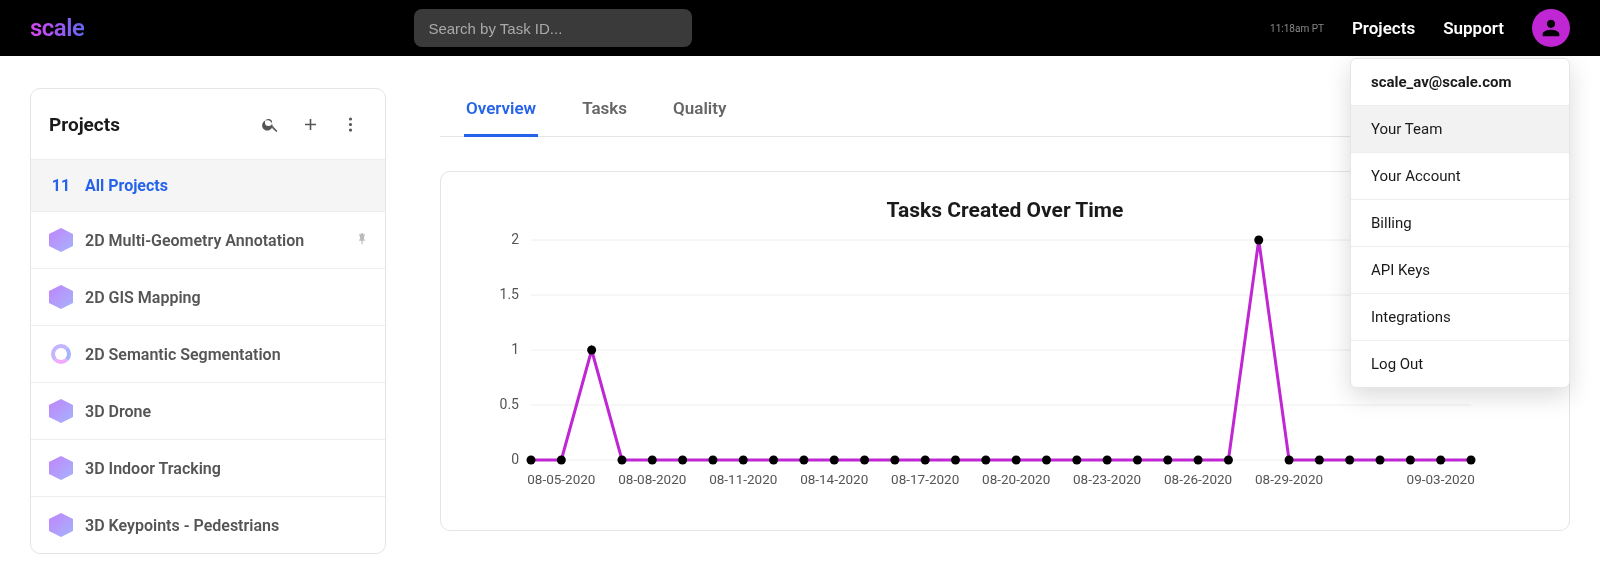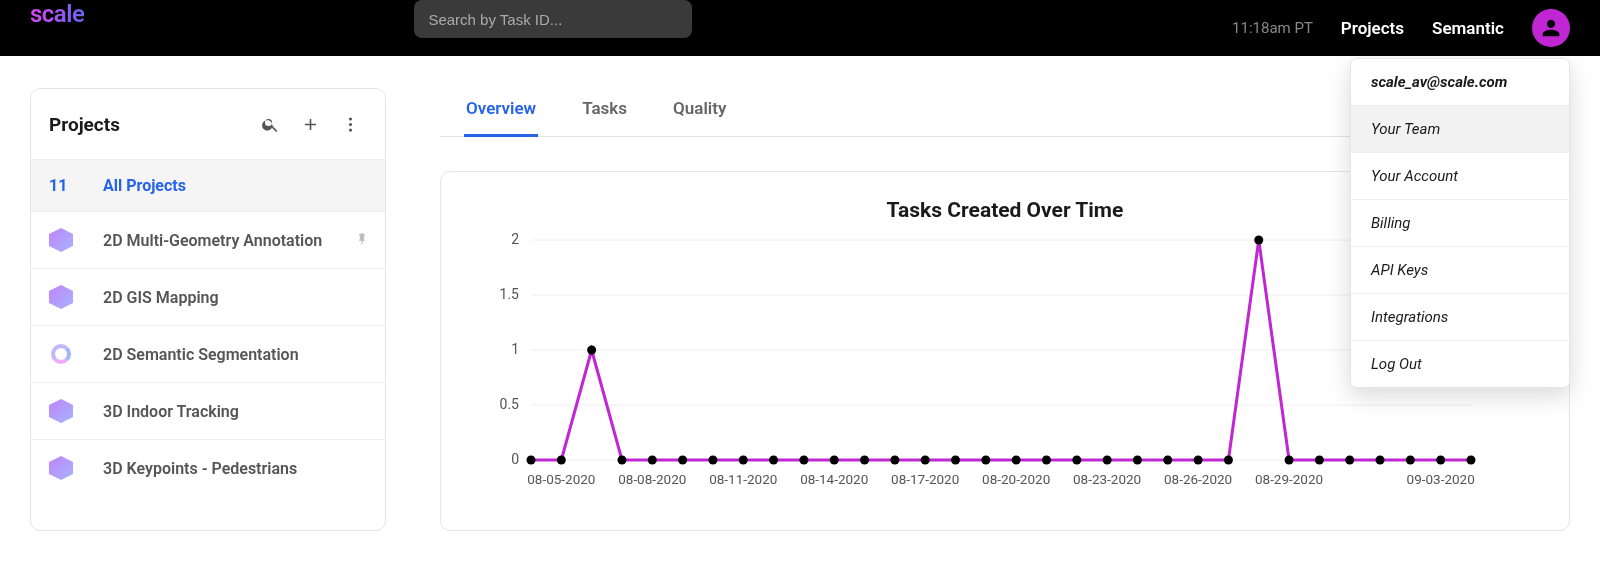--- a/index.html
+++ b/index.html
@@ -9,20 +9,21 @@
     width: 1600px;
     height: 578px;
     overflow: hidden;
     color: #1a1a1a;
   }
   
   .header {
     height: 56px;
     background: #000;
     display: flex;
+    align-items: center;
     padding: 0 30px;
     color: #fff;
     position: relative;
     z-index: 10;
   }
   .logo {
     font-size: 24px;
     font-weight: 600;
     letter-spacing: -0.5px;
     background: linear-gradient(90deg,#d946ef 0%, #a855f7 45%, #6366f1 100%);
@@ -43,21 +44,21 @@
     font-size: 15px;
     padding: 0 14px;
   }
   .search::placeholder { color: #aaa; }
   .header-right {
     margin-left: auto;
     display: flex;
     align-items: center;
     gap: 28px;
   }
-  .time { color: #888; font-size: 15px; }
+  .time { color: #888; font-size: 10px; }
   .nav-link { color: #fff; font-size: 17px; font-weight: 600; cursor: pointer; }
   .avatar {
     width: 38px; height: 38px;
     border-radius: 50%;
     background: #c026d3;
     display: flex; align-items: center; justify-content: center;
     cursor: pointer;
   }
   .avatar svg { width: 20px; height: 20px; fill: #000; }
 
@@ -66,21 +67,20 @@
     position: absolute;
     top: 58px;
     right: 30px;
     width: 220px;
     background: #fff;
     border: 1px solid #e5e5e5;
     border-radius: 6px;
     box-shadow: 0 8px 24px rgba(0,0,0,0.15);
     z-index: 100;
     overflow: hidden;
-    font-style: italic;
   }
   .dd-arrow {
     position: absolute;
     top: -7px; right: 16px;
     width: 12px; height: 12px;
     background: #fff;
     border-left: 1px solid #e5e5e5;
     border-top: 1px solid #e5e5e5;
     transform: rotate(45deg);
   }
@@ -126,23 +126,24 @@
     display: flex; align-items: center; justify-content: center;
     color: #555;
     cursor: pointer;
   }
   .sb-icon svg { width: 19px; height: 19px; fill: currentColor; }
   .sb-row {
     display: flex;
     align-items: center;
     padding: 16px 18px;
     border-top: 1px solid #eee;
-    gap: 18px;
+    gap: 0;
     cursor: pointer;
     position: relative;
+    text-align: center;
   }
   .sb-row.all { background: #f5f5f5; }
   .sb-row.all .count { color: #2563eb; font-weight: 700; width: 24px; }
   .sb-row.all .label { color: #2563eb; font-weight: 700; }
   .proj-icon {
     width: 24px; height: 24px; flex-shrink: 0;
   }
   .proj-icon.hex {
     background: linear-gradient(135deg, #c084fc 0%, #a5b4fc 100%);
     clip-path: polygon(50% 0, 100% 25%, 100% 75%, 50% 100%, 0 75%, 0 25%);
@@ -207,21 +208,21 @@
 <body>
 
 <div class="header">
   <div class="logo">scale</div>
   <div class="search-wrap">
     <input class="search" type="text" placeholder="Search by Task ID..." style="">
   </div>
   <div class="header-right">
     <div class="time">11:18am PT</div>
     <div class="nav-link">Projects</div>
-    <div class="nav-link">Semantic</div>
+    <div class="nav-link">Support</div>
     <div class="avatar">
       <svg viewBox="0 0 24 24">
           <path d="M12 12c2.7 0 5-2.3 5-5s-2.3-5-5-5-5 2.3-5 5 2.3 5 5 5zm0 2c-3.3 0-10 1.7-10 5v3h20v-3c0-3.3-6.7-5-10-5z"></path>
         </svg>
     </div>
   </div>
 </div>
 
 <div class="dropdown">
   <div class="dd-arrow"></div>
@@ -271,20 +272,24 @@
               <path d="M14 4V2h-4v2H7v2h1l1 7H7v2h4v5l1 2 1-2v-5h4v-2h-2l1-7h1V4z"></path>
             </svg></span>
         </div>
         <div class="sb-row">
           <div class="proj-icon hex"></div>
           <span class="label">2D GIS Mapping</span>
         </div>
         <div class="sb-row">
           <div class="proj-icon circle"></div>
           <span class="label">2D Semantic Segmentation</span>
+        </div>
+        <div class="sb-row">
+          <div class="proj-icon hex"></div>
+          <span class="label">3D Drone</span>
         </div>
         <div class="sb-row">
           <div class="proj-icon hex"></div>
           <span class="label">3D Indoor Tracking</span>
         </div>
         <div class="sb-row">
           <div class="proj-icon hex"></div>
           <span class="label">3D Keypoints - Pedestrians</span>
         </div>
       </div>

